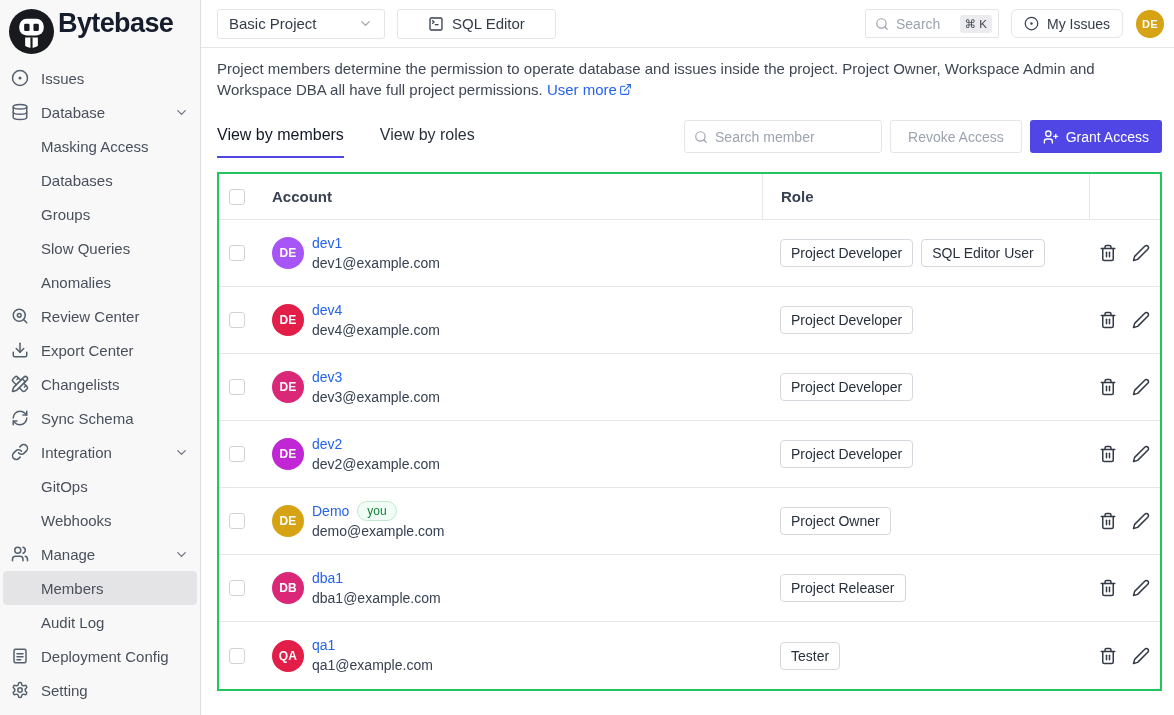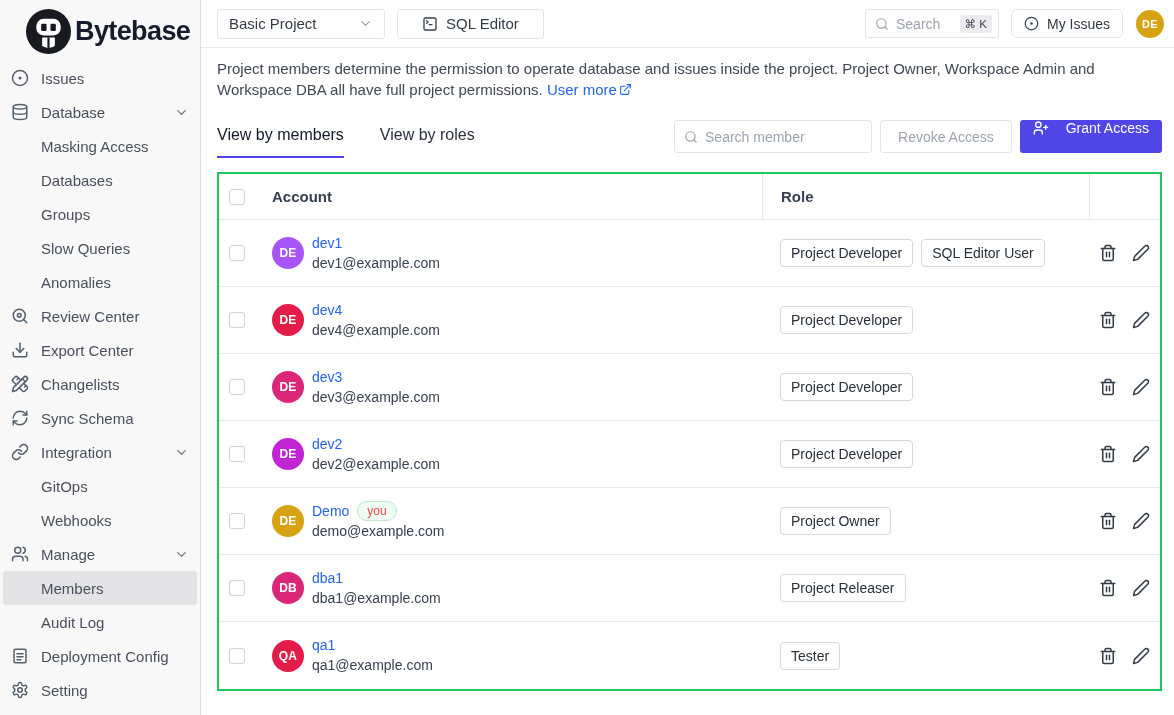--- a/index.html
+++ b/index.html
@@ -2,41 +2,41 @@
 <html style="--accent: #4f46e5; --link: #2563eb;"><head>
 <meta charset="utf-8">
 <style>
   * { box-sizing: border-box; margin: 0; padding: 0; }
   html,body { width:1174px; height:715px; overflow:hidden; }
   body { font-family:"Liberation Sans", sans-serif; background:#fff; color:#1f2937; }
   .app { display:flex; width:1174px; height:715px; }
 
   
   .sidebar { width:201px; flex:none; background:#f8f8f8; border-right:1px solid #dcdee3; height:715px; }
-  .logo { display:flex; align-items:center; gap:3px; padding:8px 6px 2px 8px; cursor:pointer;margin-left:17px; }
+  .logo { display:flex; gap:3px; padding:8px 6px 2px 8px; cursor:pointer; }
   .logo-mark { width:47px; height:47px; display:block; }
   .logo-mark svg { width:100%; height:100%; display:block; }
   .logo-text { font-size:27px; font-weight:700; color:#151c2c; letter-spacing:-0.6px; }
   .nav { padding:4px 3px 0 3px; }
   .sb-item { display:flex; align-items:center; height:34px; padding:0 8px; border-radius:4px; color:#49505c; font-size:15px; cursor:pointer; }
   .sb-item.active { background:#e4e4e7; }
   .sb-icon { width:18px; height:18px; flex:none; margin-right:12px; color:#55606e; }
   .sb-icon svg { width:100%; height:100%; display:block; }
   .sb-item.child { padding-left:38px; }
   .sb-label { white-space:nowrap; }
   .sb-chevron { margin-left:auto; width:15px; height:15px; color:#6b7280; }
   .sb-chevron svg { width:100%; height:100%; display:block; }
 
   
   .main { flex:1; display:flex; flex-direction:column; min-width:0; }
   .topbar { height:48px; flex:none; display:flex; align-items:center; padding:0 10px 0 16px; border-bottom:1px solid #e5e7eb; background:#fff; }
   .project-select { width:168px; height:30px; border:1px solid #e3e5e8; border-radius:3px; display:flex; align-items:center; padding:0 11px; font-size:15px; color:#333b47; cursor:pointer; background:#fff; }
   .project-select .chev { margin-left:auto; width:15px; height:15px; color:#9ca3af; }
   .project-select .chev svg { width:100%; height:100%; display:block; }
-  .sql-editor-btn { margin-left:12px; height:30px; border:1px solid #e3e5e8; border-radius:3px; background:#fff; display:flex; align-items:center; gap:8px; padding:0 24px; font-size:15px; color:#333b47; cursor:pointer; font-family:inherit; }
+  .sql-editor-btn { margin-left:12px; height:30px; border:1px solid #e3e5e8; border-radius:3px; background:#fff; display:flex; align-items:center; gap:8px; padding:0 30px; font-size:15px; color:#333b47; cursor:pointer; font-family:inherit; }
   .sql-editor-btn .ticon { width:16px; height:16px; color:#374151; }
   .sql-editor-btn .ticon svg { width:100%; height:100%; display:block; }
   .top-right { margin-left:auto; display:flex; align-items:center; }
   .searchbox { width:134px; height:29px; border:1px solid #e3e5e8; border-radius:2px; display:flex; align-items:center; padding:0 6px 0 9px; background:#fff; cursor:text; }
   .searchbox .sicon { width:14px; height:14px; color:#9ca3af; flex:none; }
   .searchbox .sicon svg { width:100%; height:100%; display:block; }
   .searchbox input { border:none; outline:none; min-width:0; flex:1; margin-left:7px; font-size:14px; font-family:inherit; color:#374151; background:transparent; }
   .searchbox input::placeholder { color:#9ca3af; }
   .kbd { flex:none; background:#ececef; border-radius:3px; font-size:11.5px; color:#3f4754; padding:2px 5px; white-space:nowrap; }
   .my-issues-btn { margin-left:12px; height:29px; border:1px solid #e3e5e8; border-radius:6px; background:#fff; display:flex; align-items:center; gap:8px; padding:0 12px; font-size:14px; color:#333b47; cursor:pointer; font-family:inherit; }
@@ -50,41 +50,41 @@
   .learn-more { color:var(--link); text-decoration:none; cursor:pointer; white-space:nowrap; }
   .learn-more .ext { display:inline-block; width:13px; height:13px; vertical-align:-1px; margin-left:2px; color:var(--link); }
   .learn-more .ext svg { width:100%; height:100%; display:block; }
 
   .controls { margin-top:15px; width:945px; display:flex; align-items:center; }
   .tabs { display:flex; gap:36px; align-self:flex-end; }
   .tab { height:43px; display:flex; align-items:center; font-size:16px; color:#28303c; border-bottom:2px solid transparent; cursor:pointer; padding-bottom:2px; }
   .tab.active { border-bottom-color:var(--accent); color:#111827; }
   .member-search { margin-left:auto; width:198px; height:33px; border-radius:3px; }
   .btn-revoke { margin-left:8px; height:33px; padding:0 17px; border:1px solid #e3e5e8; border-radius:3px; background:#fff; color:#9ca3af; font-size:14px; cursor:default; font-family:inherit; }
-  .btn-grant { margin-left:8px; height:33px; padding:0 13px; border:none; border-radius:3px; background:var(--accent); color:#fff; font-size:14px; display:flex; gap:17px; cursor:pointer; font-family:inherit; }
+  .btn-grant { margin-left:8px; height:33px; padding:0 13px; border:none; border-radius:3px; background:var(--accent); color:#fff; font-size:14px; display:flex; align-items:center; gap:7px; cursor:pointer; font-family:inherit; }
   .btn-grant .ticon { width:16px; height:16px; color:#fff; }
   .btn-grant .ticon svg { width:100%; height:100%; display:block; }
 
   
   .member-table { margin-top:14px; width:945px; border:2px solid #22c55e; }
   .thead { display:flex; height:46px; border-bottom:1px solid #e5e7eb; align-items:stretch; }
   .thead .cell-label { font-size:15px; font-weight:600; color:#374151; }
   .col-check { width:53px; flex:none; display:flex; align-items:center; padding-left:10px; }
   .col-account { flex:1; display:flex; align-items:center; min-width:0; }
   .col-role { width:327px; flex:none; display:flex; align-items:center; padding-left:18px; gap:8px;margin-left:44px; }
   .col-actions { width:71px; flex:none; display:flex; align-items:center; gap:15px; padding-left:10px; }
   .thead .col-role, .thead .col-actions { border-left:1px solid #e5e7eb; }
   .cb { appearance:none; -webkit-appearance:none; width:16px; height:16px; border:1px solid #cfd4db; border-radius:3px; background:#fff; cursor:pointer; }
   .trow { display:flex; height:67px; border-bottom:1px solid #e5e7eb; align-items:stretch; background:#fff; }
   .trow:last-child { border-bottom:none; }
   .avatar { width:32px; height:32px; border-radius:50%; color:#fff; font-size:12px; font-weight:700; display:flex; align-items:center; justify-content:center; flex:none; letter-spacing:0.2px; }
   .acct { margin-left:8px; min-width:0; }
   .acct-top { display:flex; align-items:center; }
   .name { font-size:14px; line-height:20px; color:var(--link); text-decoration:none; cursor:pointer; }
-  .you-badge { margin-left:8px; font-size:12px; line-height:16px; color:#ef4444; background:#f0fdf4; border:1px solid #bfe8cd; border-radius:999px; padding:1px 9px; }
+  .you-badge { margin-left:8px; font-size:12px; line-height:16px; color:#15803d; background:#f0fdf4; border:1px solid #bfe8cd; border-radius:999px; padding:1px 9px; }
   .email { font-size:14px; line-height:21px; color:#374151; }
   .role-badge { border:1px solid #d4d8dd; border-radius:4px; background:#fff; padding:5px 10px; font-size:14px; color:#28303c; white-space:nowrap; }
   .act { width:18px; height:18px; color:#333b47; cursor:pointer; }
   .act svg { width:100%; height:100%; display:block; }
 </style>
 </head>
 <body>
 
 <div class="app">
 

